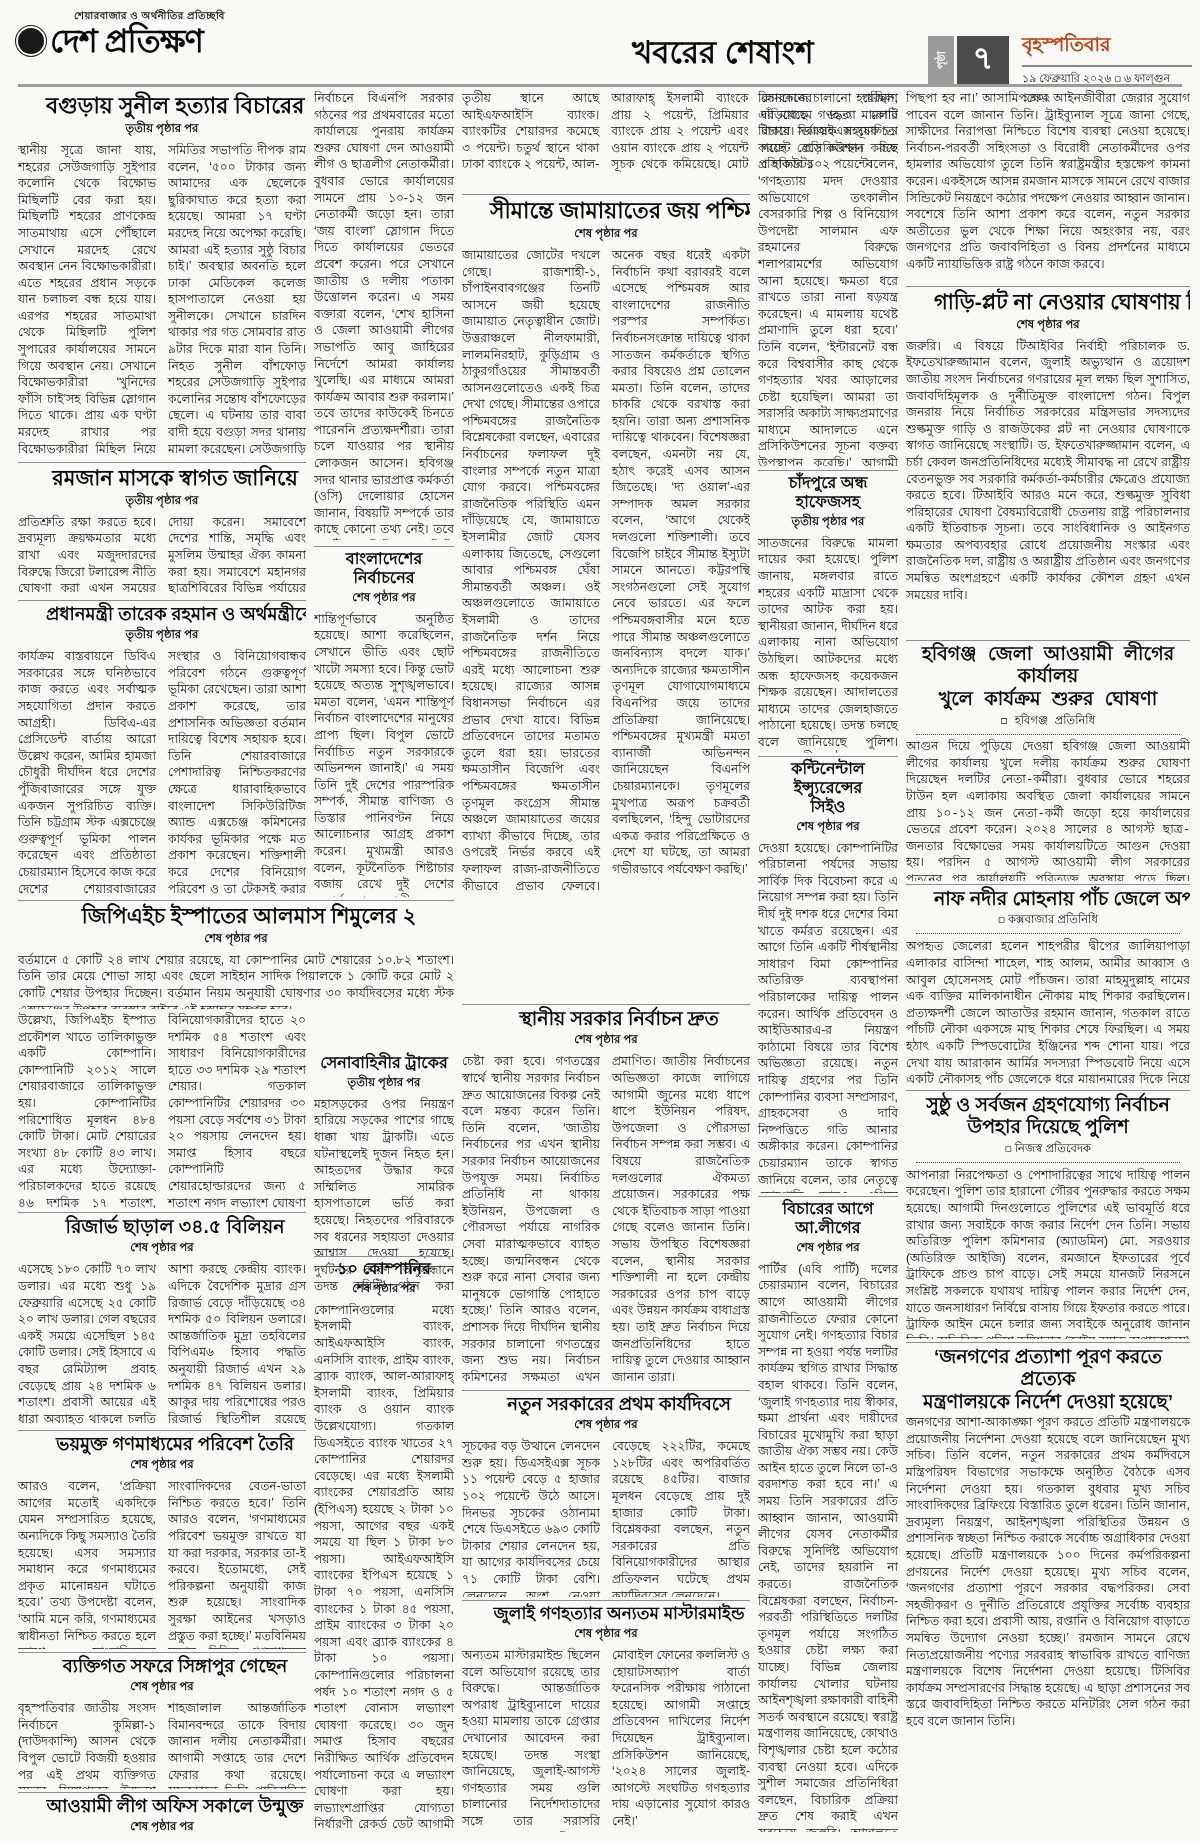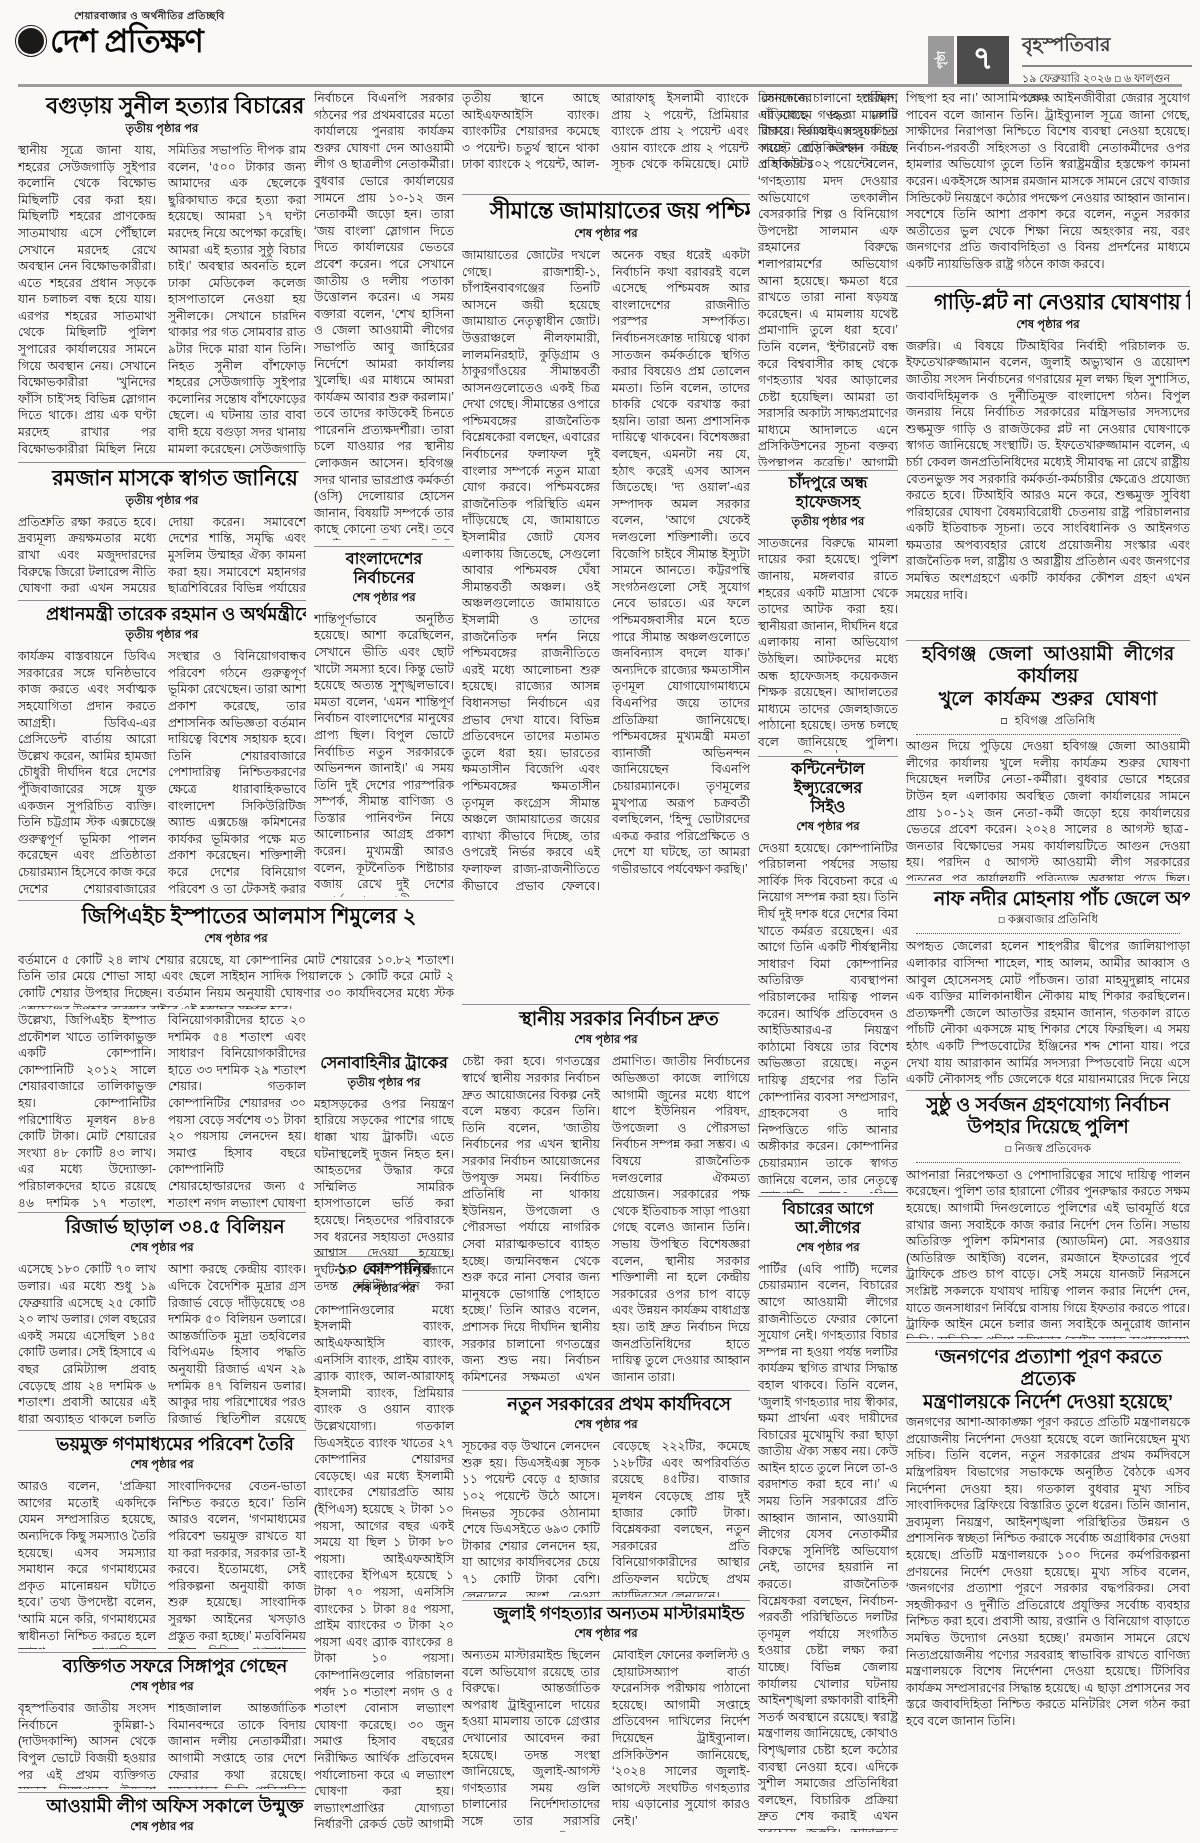--- a/index.html
+++ b/index.html
@@ -17,21 +17,21 @@
   .logo-dot{width:26px;height:26px;border-radius:50%;background:#1a1a1a;display:inline-block;
     box-shadow:0 0 0 2px #faf9f5,0 0 0 3px #1a1a1a;}
   .masthead .title{font-size:32px;font-weight:800;color:#0a0a0a;line-height:1;letter-spacing:-1px;}
   .section-title{position:absolute;left:632px;top:28px;font-size:31px;font-weight:800;color:#0a0a0a;white-space:nowrap;}
   .pagebox{position:absolute;left:928px;top:36px;display:flex;}
   .pagebox .pg-label{width:26px;height:48px;background:#9a9a9a;color:#fff;font-size:11px;font-weight:700;
     display:flex;align-items:center;justify-content:center;writing-mode:vertical-rl;transform:rotate(180deg);}
   .pagebox .pg-num{width:52px;height:48px;background:#4c4c4c;color:#fff;font-size:32px;font-weight:800;
     display:flex;align-items:center;justify-content:center;margin-left:3px;}
   .dateblock{position:absolute;left:1022px;top:30px;width:170px;}
-  .dateblock .day{font-size:19px;font-weight:800;color:#404040;}
+  .dateblock .day{font-size:19px;font-weight:800;color:#c2410c;}
   .dateblock .date{font-size:11px;color:#222;margin-top:3px;border-top:2px solid #888;padding-top:3px;}
   .header-rule{position:absolute;left:18px;top:84px;width:1164px;height:3px;background:#9c9c9c;}
   
   .article{position:absolute;overflow:hidden;background:transparent;}
   .article.ruled{border-top:1px solid #8e8e8e;}
   .headline{font-weight:800;text-align:center;color:#0b0b0b;line-height:1.18;margin:3px 2px 1px;}
   .headline.nowrap{white-space:nowrap;margin-left:28px;}
   .sub{ text-align:center;font-size:11.5px;font-weight:700;color:#111;margin:0 0 3px;}
   .byline{text-align:center;font-size:11.5px;color:#111;margin:1px 0 0;}
   .byline-rule{border-bottom:1px dotted #555;margin:3px 10px 4px;}
@@ -41,20 +41,21 @@
 <body>
 
 <div id="page-header">
   <div class="masthead">
     <div class="tagline">শেয়ারবাজার ও অর্থনীতির প্রতিচ্ছবি</div>
     <div class="title-row">
       <span class="logo-dot"></span>
       <span class="title">দেশ প্রতিক্ষণ</span>
     </div>
   </div>
+  <div class="section-title">খবরের শেষাংশ</div>
   <div class="pagebox">
     <span class="pg-label">পৃষ্ঠা</span>
     <span class="pg-num">৭</span>
   </div>
   <div class="dateblock">
     <div class="day">বৃহস্পতিবার</div>
     <div class="date">১৯ ফেব্রুয়ারি ২০২৬ ◻ ৬ ফাল্গুন ১৪৩২</div>
   </div>
   <div class="header-rule"></div>
 </div>

